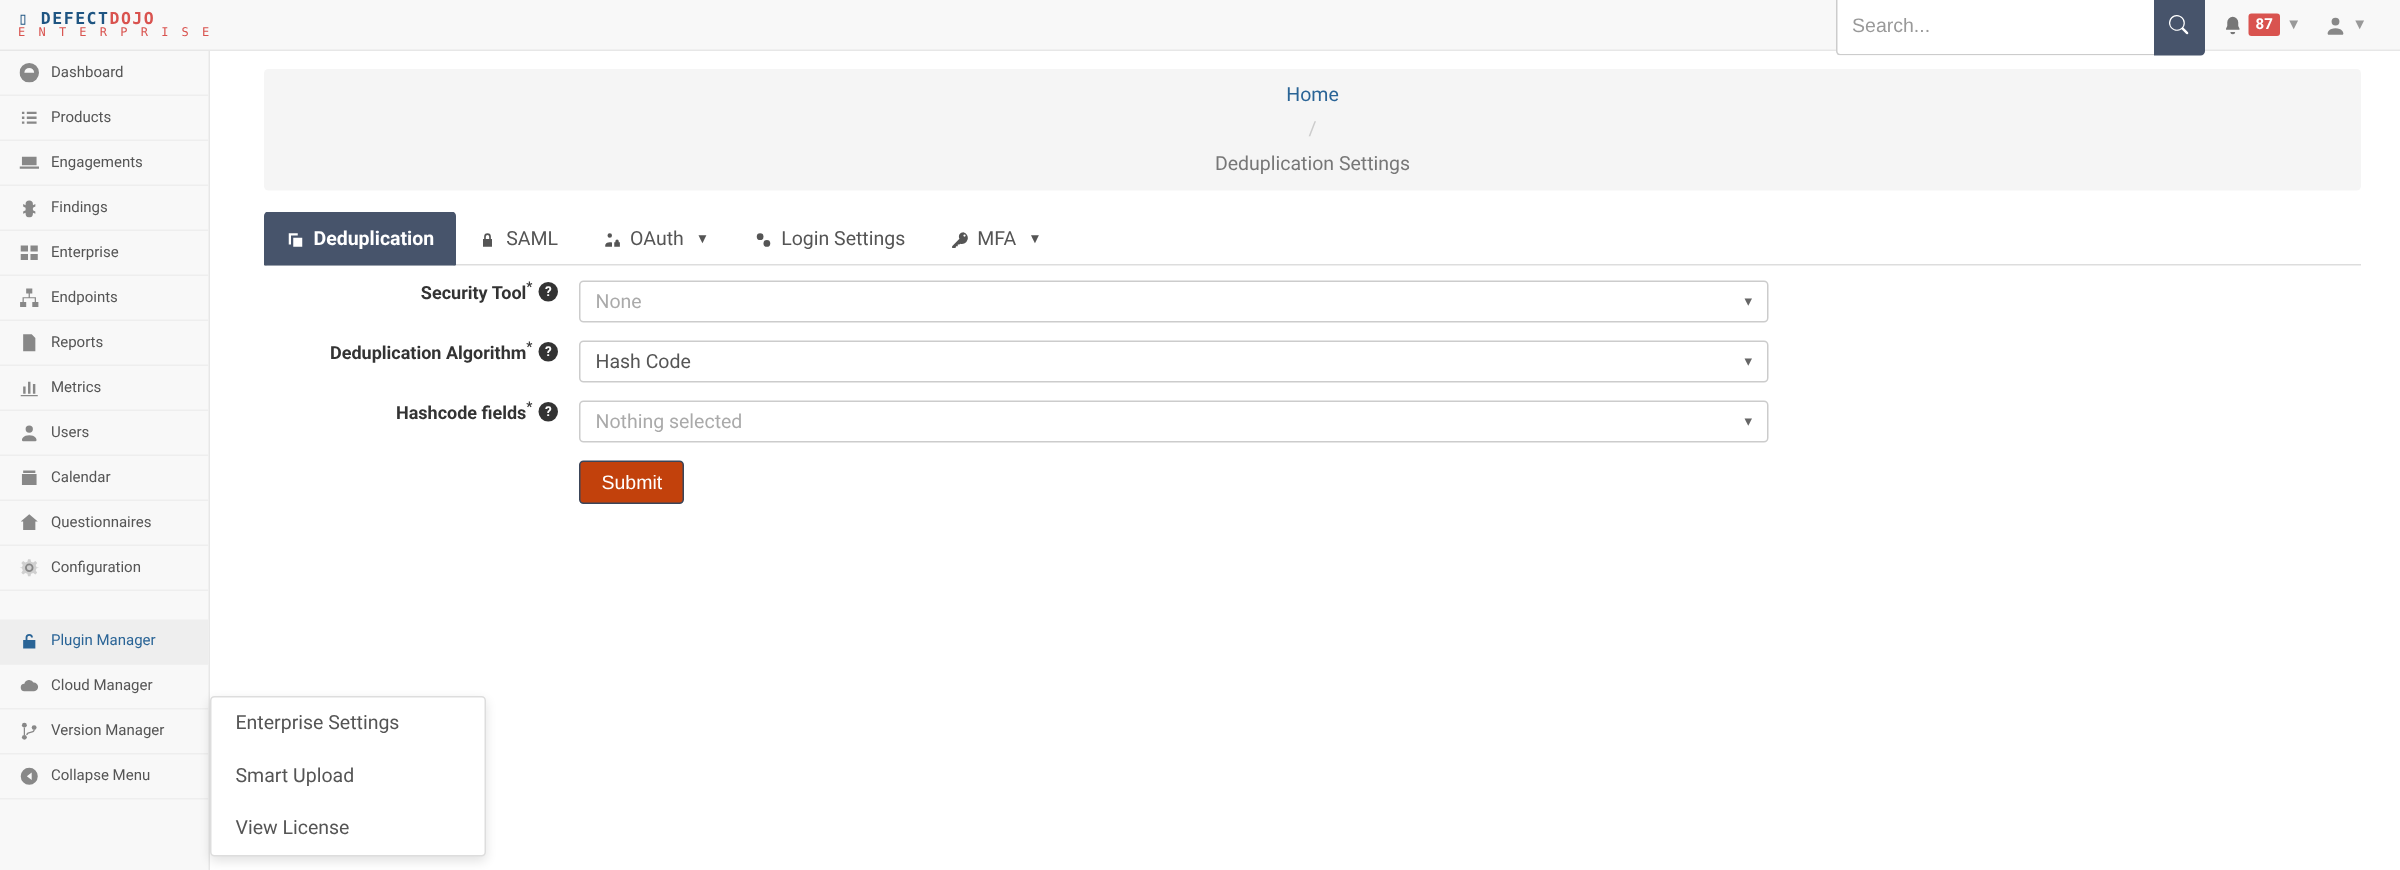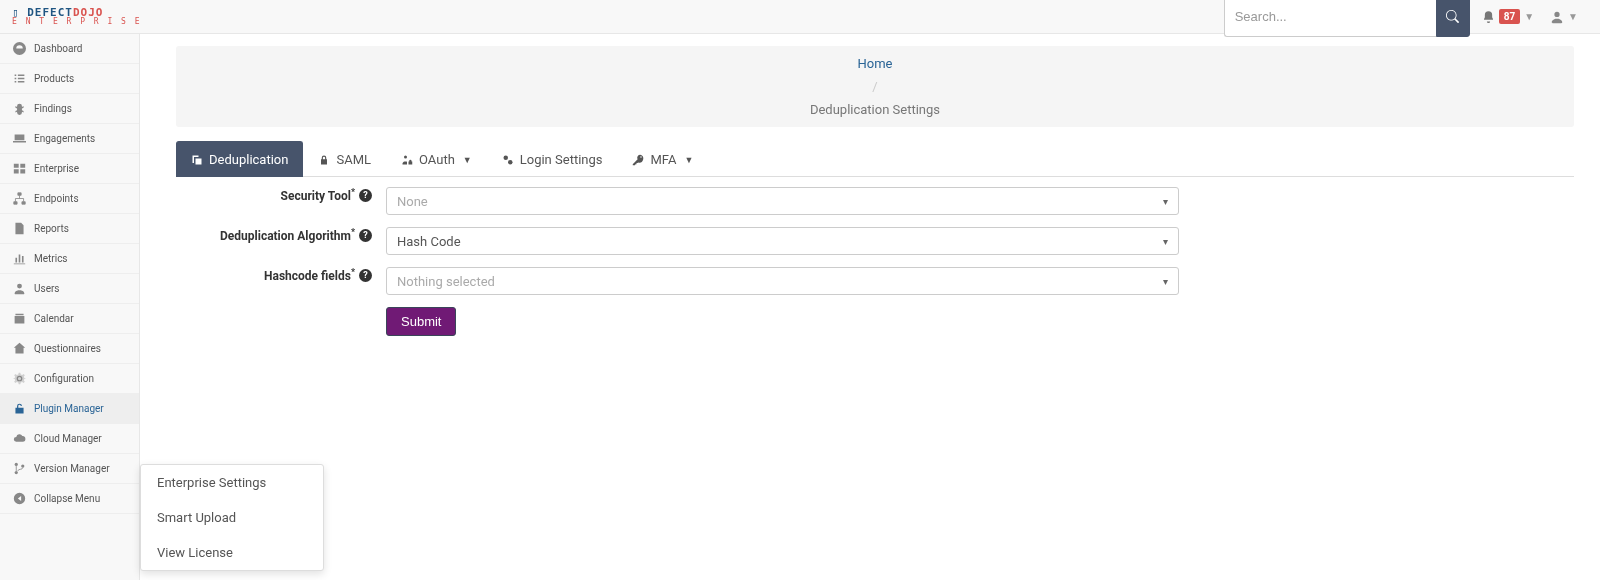--- a/index.html
+++ b/index.html
@@ -23,53 +23,53 @@
     .caret-icon { color: #999; font-size: 10px; }
     .user-group { display: flex; align-items: center; gap: 4px; cursor: pointer; padding: 0 4px; }
     .user-icon { color: #888; }
 
     
     .layout { display: flex; min-height: calc(100vh - 34px); }
 
     
     .sidebar { width: 140px; background: #f8f8f8; border-right: 1px solid #e7e7e7; position: relative; }
     .sidebar-item { display: flex; align-items: center; gap: 8px; padding: 8px 12px; color: #555; cursor: pointer; font-size: 10px; border-bottom: 1px solid #eee; text-align: center; }
-    .sidebar-item.active { background: #eee; color: #2a6496; }
+    .sidebar-item.active { background: #eee; color: #2a6496; margin-top: 19px; }
     .sidebar-item .icon { width: 14px; display: flex; align-items: center; justify-content: center; color: #888; flex-shrink: 0; }
     .sidebar-item.active .icon { color: #2a6496; }
 
     
     .flyout { position: absolute; left: 140px; top: 430px; width: 184px; background: #fff; border: 1px solid #ddd; border-radius: 3px; box-shadow: 0 3px 8px rgba(0,0,0,0.12); z-index: 100; }
     .flyout-item { padding: 10px 16px; color: #555; font-size: 13px; cursor: pointer; }
 
     
     .main { flex: 1; padding: 12px 26px 20px 36px; }
     .breadcrumb { background: #f5f5f5; border-radius: 3px; padding: 10px 15px; display: flex; align-items: center; gap: 8px; font-size: 13px; margin-bottom: 14px; flex-direction: column; }
     .breadcrumb a { color: #2a6496; text-decoration: none; }
     .breadcrumb .sep { color: #ccc; }
     .breadcrumb .current { color: #777; }
 
     
     .tabs { display: flex; border-bottom: 1px solid #ddd; }
     .tab { display: flex; align-items: center; gap: 6px; padding: 10px 14px; color: #555; cursor: pointer; font-size: 13px; border: 1px solid transparent; border-bottom: none; margin-bottom: -1px; }
-    .tab.active { background: #47546b; color: #fff; border-color: #47546b; border-radius: 3px 3px 0 0; }
+    .tab.active { background: #47546b; color: #fff; border-color: #47546b; border-radius: 3px 3px 0 0; font-weight: bold; }
     .tab .icon { display: flex; }
     .tab .caret { font-size: 9px; margin-left: 2px; }
 
     
     .form { padding-top: 10px; }
     .form-row { display: flex; align-items: flex-start; margin-bottom: 12px; }
     .form-label { width: 210px; text-align: right; padding-right: 14px; font-weight: bold; font-size: 12px; color: #333; display: flex; align-items: center; justify-content: flex-end; gap: 4px; }
     .form-label .req { font-size: 9px; vertical-align: super; }
     .help-icon { width: 13px; height: 13px; border-radius: 50%; background: #333; color: #fff; font-size: 9px; font-weight: bold; display: inline-flex; align-items: center; justify-content: center; cursor: pointer; }
     .form-control-wrap { flex: 0 0 793px; }
     .form-control { width: 100%; height: 28px; border: 1px solid #ccc; border-radius: 3px; padding: 0 10px; font-size: 13px; color: #555; background: #fff; display: flex; align-items: center; justify-content: space-between; cursor: pointer; }
     .form-control.placeholder { color: #aaa; }
     .form-control .dd-caret { color: #666; font-size: 10px; }
-    .submit-btn { margin-left: 210px; background: #701a75; color: #fff; border: 1px solid #3a4559; border-radius: 3px; padding: 6px 14px; font-size: 13px; cursor: pointer; }
+    .submit-btn { margin-left: 210px; background: #c2410c; color: #fff; border: 1px solid #3a4559; border-radius: 3px; padding: 6px 14px; font-size: 13px; cursor: pointer; }
 
     svg { display: block; }
   </style>
 </head>
 <body>
 
 <div class="top-header">
   <div class="logo">
     <div>
       <div class="logo-text logo-line1">▯ DEFECT<span class="orange">DOJO</span></div>
@@ -122,32 +122,32 @@
       <span class="icon">
           <svg width="13" height="13" viewBox="0 0 16 16" fill="currentColor">
             <path d="M2 3h2v2H2zm4 0h8v2H6zM2 7h2v2H2zm4 0h8v2H6zm-4 4h2v2H2zm4 0h8v2H6z"></path>
           </svg>
         </span>
       <span>Products</span>
     </div>
     <div class="sidebar-item">
       <span class="icon">
           <svg width="13" height="13" viewBox="0 0 16 16" fill="currentColor">
+            <path d="M2 3h12v7H2zm-2 8h16v2H0z"></path>
+          </svg>
+        </span>
+      <span>Engagements</span>
+    </div>
+    <div class="sidebar-item">
+      <span class="icon">
+          <svg width="13" height="13" viewBox="0 0 16 16" fill="currentColor">
             <path d="M8 2a3 3 0 0 1 3 3v1l2-1v2l-2 1v2l2 1v2l-2-1v1a3 3 0 1 1-6 0v-1l-2 1v-2l2-1V8L3 7V5l2 1V5a3 3 0 0 1 3-3z"></path>
           </svg>
         </span>
       <span>Findings</span>
-    </div>
-    <div class="sidebar-item">
-      <span class="icon">
-          <svg width="13" height="13" viewBox="0 0 16 16" fill="currentColor">
-            <path d="M2 3h12v7H2zm-2 8h16v2H0z"></path>
-          </svg>
-        </span>
-      <span>Engagements</span>
     </div>
     <div class="sidebar-item">
       <span class="icon">
           <svg width="13" height="13" viewBox="0 0 16 16" fill="currentColor">
             <path d="M1 2h6v5H1zm8 0h6v5H9zM1 9h6v5H1zm8 0h6v5H9z"></path>
           </svg>
         </span>
       <span>Enterprise</span>
     </div>
     <div class="sidebar-item">

